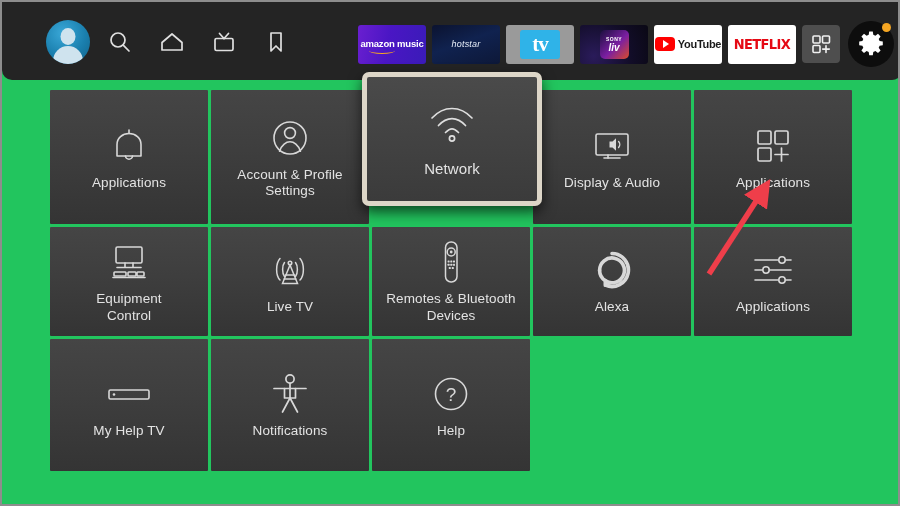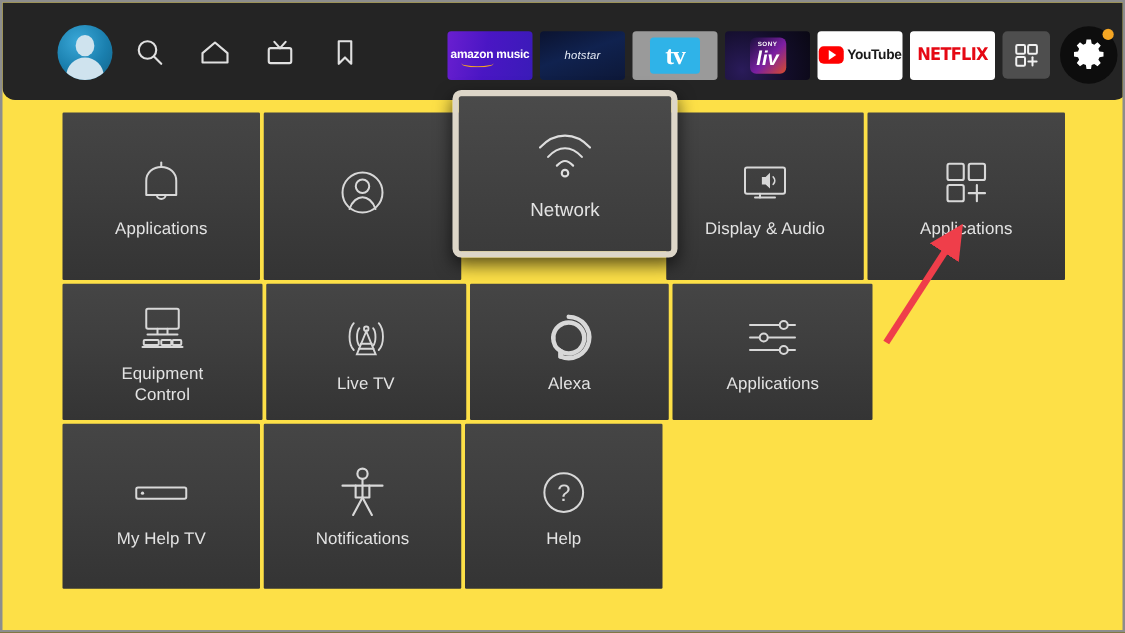--- a/index.html
+++ b/index.html
@@ -10,21 +10,21 @@
     height: 506px;
     overflow: hidden;
     background: #1b1b1b;
     font-family: "Liberation Sans", sans-serif;
   }
 
   #screen {
     position: relative;
     width: 900px;
     height: 506px;
-    background: #fde047;
+    background: #22c55e;
     border: 2px solid #8d8d8d;
     overflow: hidden;
   }
 
   
   #topbar {
     position: absolute;
     left: 0; top: 0;
     width: 900px; height: 78px;
     background: #242424;
@@ -149,21 +149,21 @@
     border-radius: 5px;
     background: linear-gradient(135deg, #1a0f3d 0%, #7b1fa2 55%, #d94c2a 100%);
     display: flex; flex-direction: column;
     align-items: center; justify-content: center;
     gap: 1px;
   }
   .app-sonyliv .sony {
     color: #fff; font-size: 5px; font-weight: bold; letter-spacing: 0.4px;
   }
   .app-sonyliv .liv {
-    color: #fff; font-size: 16px; font-weight: bold; font-style: italic; line-height: 1;
+    color: #fff; font-size: 10px; font-weight: bold; font-style: italic; line-height: 1;
   }
 
   .app-youtube { background: #fff; }
   .app-youtube .yt-play {
     width: 20px; height: 14px;
     background: #ff0000;
     border-radius: 4px;
     display: flex; align-items: center; justify-content: center;
     margin-right: 3px;
   }
@@ -405,20 +405,22 @@
       </div>
 
       <div class="tile">
         <div class="ticon">
           <svg width="44" height="44" viewBox="0 0 44 44" fill="none" stroke="#d8d8d8" stroke-width="1.6" stroke-linecap="round">
             <circle cx="22" cy="22" r="16"></circle>
             <circle cx="22" cy="17" r="5.4"></circle>
             <path d="M11.6 35.2 C13.6 28.8 18.2 25.8 22 25.8 C25.8 25.8 30.4 28.8 32.4 35.2"></path>
           </svg>
         </div>
+        <div class="tlabel" style="white-space:pre-line">Account &amp; Profile
+Settings</div>
       </div>
 
       <div class="tile placeholder"></div>
 
       <div class="tile">
         <div class="ticon">
           <svg width="48" height="42" viewBox="0 0 48 42" fill="none" stroke="#d8d8d8" stroke-width="1.6" stroke-linecap="round" stroke-linejoin="round">
             <rect x="8" y="9" width="32" height="21" rx="1.6"></rect>
             <path d="M21.5 16.5 L21.5 22.5 L24.5 22.5 L28 25.8 L28 13.2 L24.5 16.5 Z" fill="#d8d8d8" stroke="none"></path>
             <path d="M30.6 16.6 a4.2 4.2 0 0 1 0 5.8" stroke-width="1.4"></path>
@@ -483,20 +485,41 @@
             <path d="M28.5 28.5 C31 25.5 31 17.5 28.5 14.5"></path>
             <circle cx="23" cy="15" r="1.8"></circle>
             <path d="M23 17 L15.5 35.5 L30.5 35.5 Z"></path>
             <line x1="18.6" y1="27" x2="27.4" y2="27"></line>
             <line x1="17.2" y1="31" x2="28.8" y2="31"></line>
           </svg>
         </div>
         <div class="tlabel">Live TV</div>
       </div>
 
+      <div class="tile">
+        <div class="ticon">
+          <svg width="28" height="46" viewBox="0 0 28 46" fill="none" stroke="#d8d8d8" stroke-width="1.5" stroke-linecap="round">
+            <rect x="8.5" y="3" width="11.5" height="40" rx="5.5"></rect>
+            <circle cx="14.2" cy="13" r="4"></circle>
+            <circle cx="14.2" cy="13" r="1.4" fill="#d8d8d8" stroke="none"></circle>
+            <g fill="#d8d8d8" stroke="none">
+              <rect x="10.6" y="21.5" width="2" height="2" rx="0.4"></rect>
+              <rect x="13.3" y="21.5" width="2" height="2" rx="0.4"></rect>
+              <rect x="16" y="21.5" width="2" height="2" rx="0.4"></rect>
+              <rect x="10.6" y="24.8" width="2" height="2" rx="0.4"></rect>
+              <rect x="13.3" y="24.8" width="2" height="2" rx="0.4"></rect>
+              <rect x="16" y="24.8" width="2" height="2" rx="0.4"></rect>
+              <rect x="11.8" y="28.1" width="2" height="2" rx="0.4"></rect>
+              <rect x="14.8" y="28.1" width="2" height="2" rx="0.4"></rect>
+            </g>
+          </svg>
+        </div>
+        <div class="tlabel" style="white-space:pre-line">Remotes &amp; Bluetooth
+Devices</div>
+      </div>
 
       <div class="tile">
         <div class="ticon">
           <svg width="42" height="42" viewBox="0 0 42 42" fill="none">
             <path d="M21 4.5 a16.5 16.5 0 1 1 -6.5 31.7 l0 -4.3 a12.4 12.4 0 1 0 -5.9 -10.6" stroke="#d8d8d8" stroke-width="3.6" stroke-linecap="round"></path>
             <path d="M8.6 21.3 a12.4 12.4 0 0 0 5.9 10.6 l0 4.3" stroke="#d8d8d8" stroke-width="3.6" stroke-linecap="round"></path>
           </svg>
         </div>
         <div class="tlabel">Alexa</div>
       </div>

